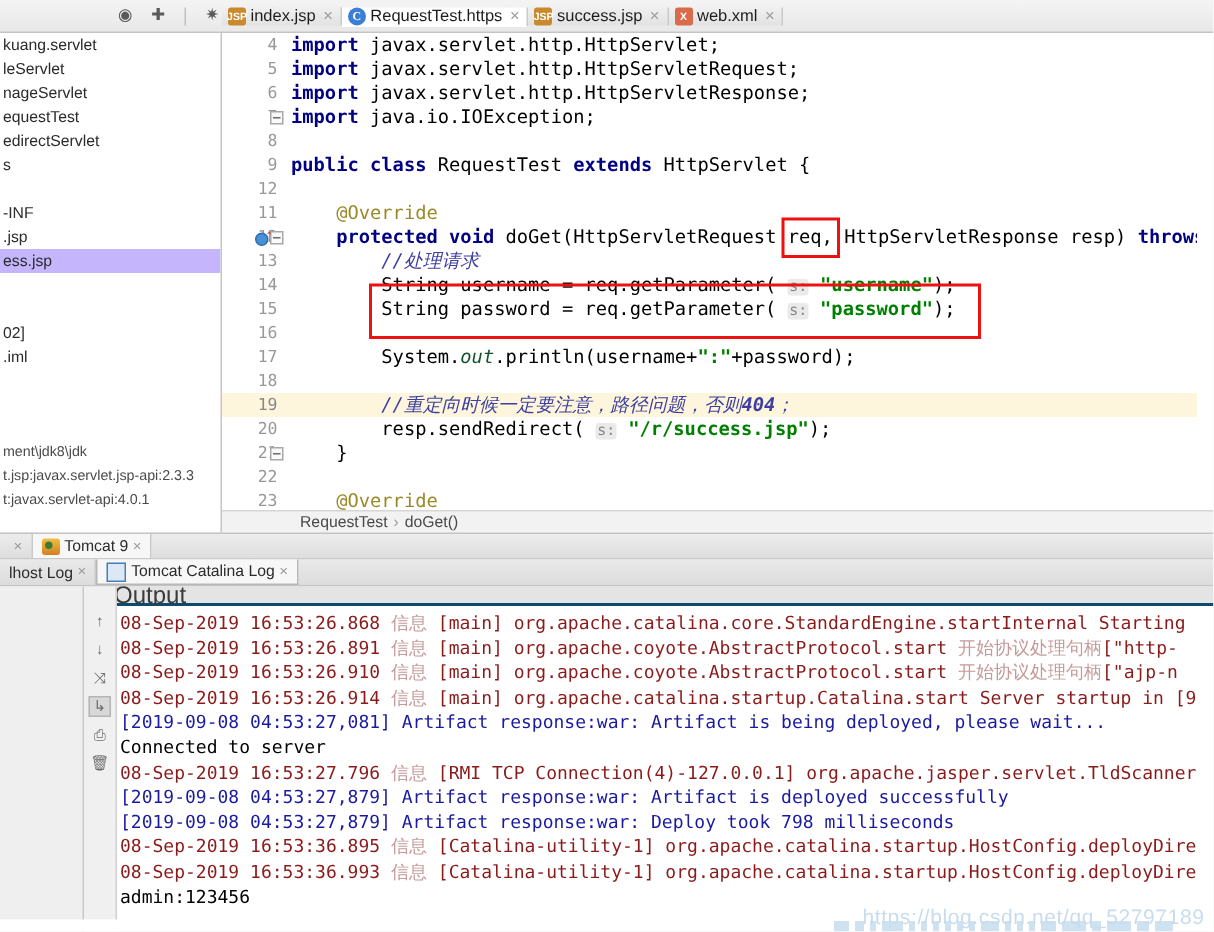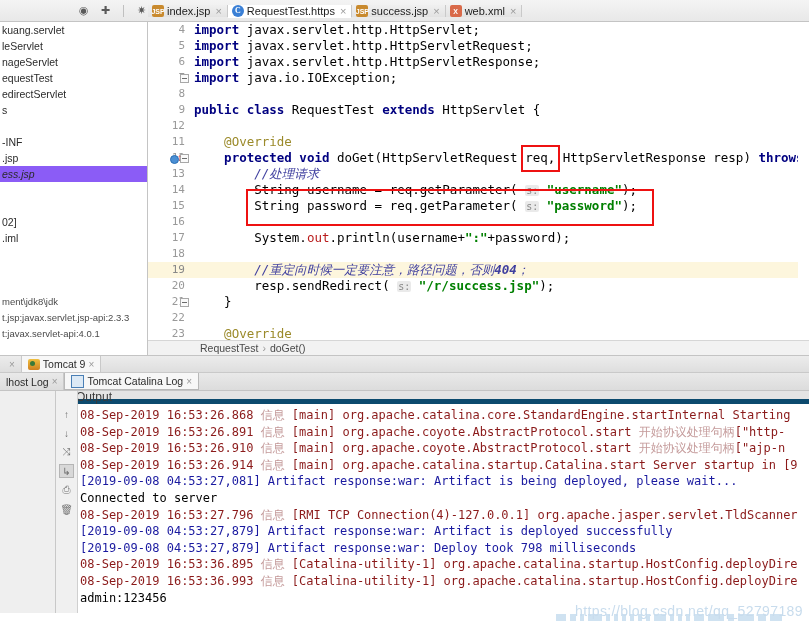--- a/index.html
+++ b/index.html
@@ -92,21 +92,21 @@
     overflow: hidden;
     font-size: 10.5px;
     color: #2b2b2b;
   }
   .tree-row {
     height: 16px; line-height: 16px;
     padding-left: 2px;
     white-space: nowrap;
     overflow: hidden;
   }
-  .tree-row.sel { background: #8b5cf6; font-style: italic; }
+  .tree-row.sel { background: #c4b5fd; }
   .libs {
     font-size: 9.5px; color: #4a4a4a;
   }
 
   
   .editor {
     position: absolute; left: 148px; top: 22px;
     width: 661px; height: 318px;
     background: #ffffff;
     overflow: hidden;
@@ -139,21 +139,21 @@
   .cl {
     height: 16px; line-height: 16px;
     white-space: pre;
     padding-left: 2px;
   }
   .cl.hl { background: #fdf6dd; }
   .kw { color: #000080; font-weight: bold; }
   .str { color: #008000; font-weight: bold; }
   .cmt-b { color: #3f3f9f; font-style: italic; }
   .ann { color: #9b8a2a; }
-  .fld { color: #b91c1c; }
+  .fld { color: #14532d; font-style: italic; }
   .hint {
     background: #eaeaea; color: #888; font-size: 10px;
     padding: 0 1px; border-radius: 2px;
   }
   .num404 { color: #3f3f9f; font-style: italic; font-weight: bold; }
 
   
   .fold-strip {
     position: absolute; left: 30px; top: 0;
     width: 13px; height: 318px;
@@ -300,22 +300,22 @@
   .cg-ic {
     width: 15px; height: 14px;
     display: flex; align-items: center; justify-content: center;
     color: #6d6d6d; font-size: 10px;
   }
   .cg-ic.sel { background: #d8d8d8; border: 1px solid #b5b5b5; box-sizing: border-box; }
   .output-hdr {
     position: absolute; left: 56px; top: 0;
     width: 753px; height: 13px;
     background: #e4e4e4;
-    border-bottom: 5px solid #0c4a6e;
-    font-size: 12px; color: #3a3a3a;
+    border-bottom: 2px solid #0c4a6e;
+    font-size: 16px; color: #3a3a3a;
     padding-left: 20px;
     line-height: 13px;
     box-sizing: border-box;
   }
   .console {
     position: absolute; left: 78px; top: 13px;
     width: 731px; height: 217px;
     background: #ffffff;
     overflow: hidden;
     font-family: "DejaVu Sans Mono", monospace;

